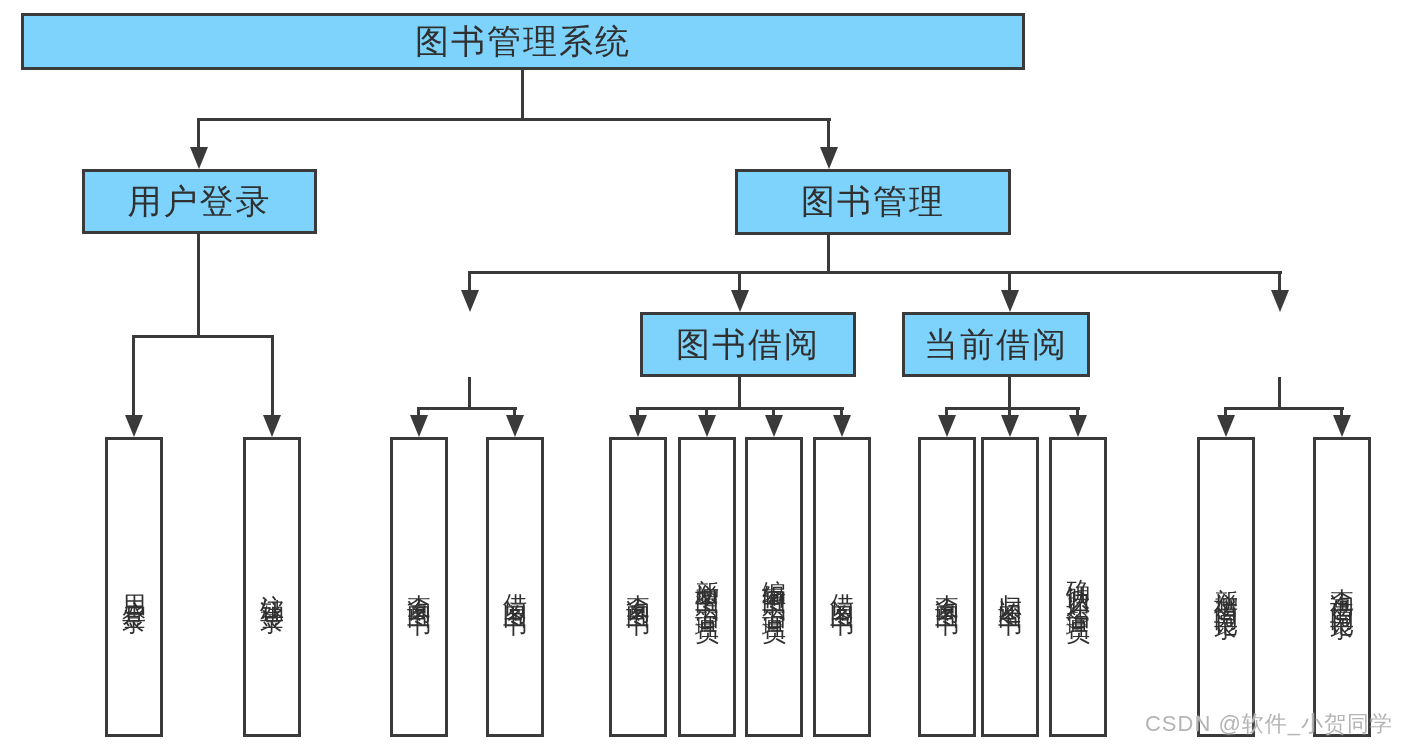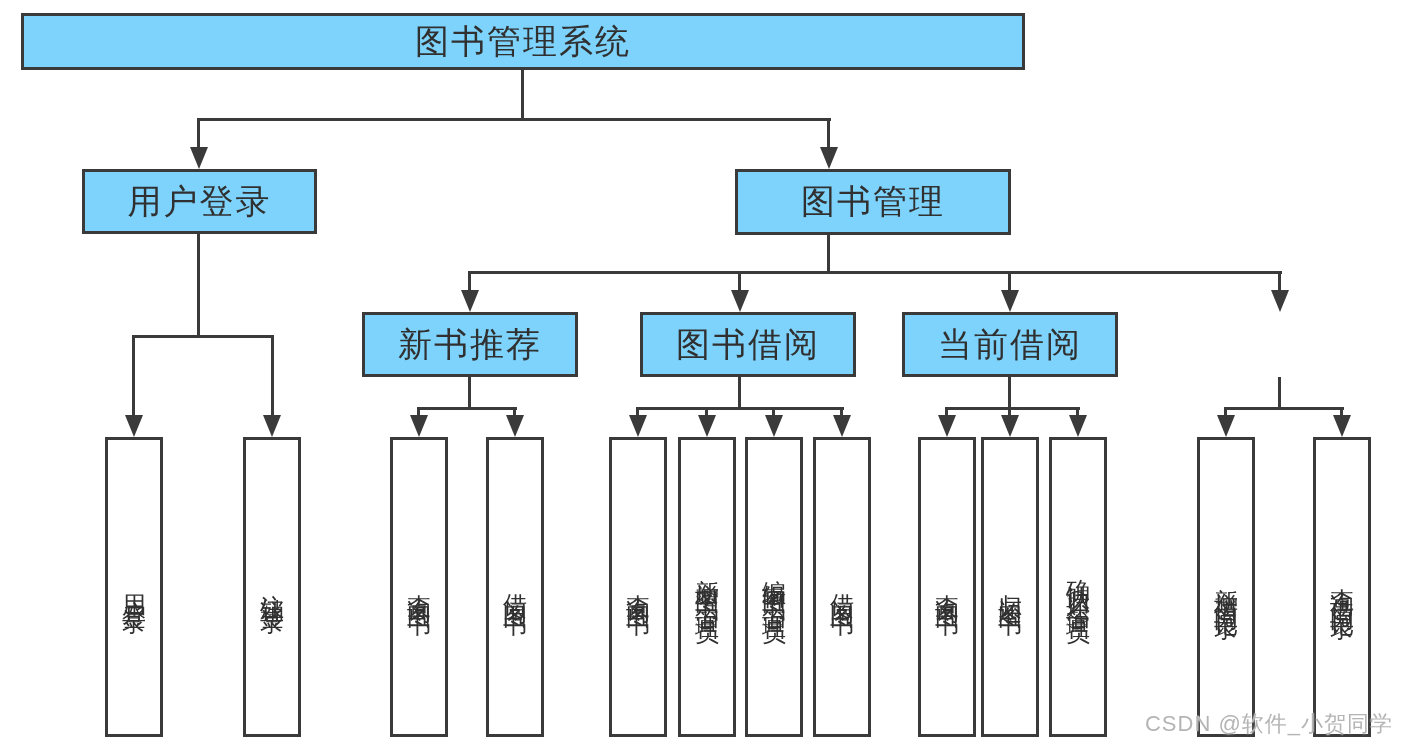--- a/index.html
+++ b/index.html
@@ -48,27 +48,24 @@
     <span>图书管理系统</span>
   </div>
 
   <div class="hbox" style="left:82px;top:169px;width:235px;height:65px;">
     <span>用户登录</span>
   </div>
   <div class="hbox" style="left:711px;top:169px;width:276px;height:66px;margin-left:24px;">
     <span>图书管理</span>
   </div>
 
-  <div class="hbox" style="left:362px;top:312px;width:216px;height:65px;">
-    <span>新书推荐</span>
-  </div>
   <div class="hbox" style="left:632px;top:312px;width:216px;height:65px;margin-left:8px;">
     <span>图书借阅</span>
   </div>
-  <div class="hbox" style="left:902px;top:312px;width:216px;height:65px;">
+  <div class="hbox" style="left:902px;top:312px;width:188px;height:65px;">
     <span>当前借阅</span>
   </div>
 
   <div class="vbox" style="left:105px;">
     <span>用户登录</span>
   </div>
   <div class="vbox" style="left:243px;">
     <span>注销登录</span>
   </div>
 

